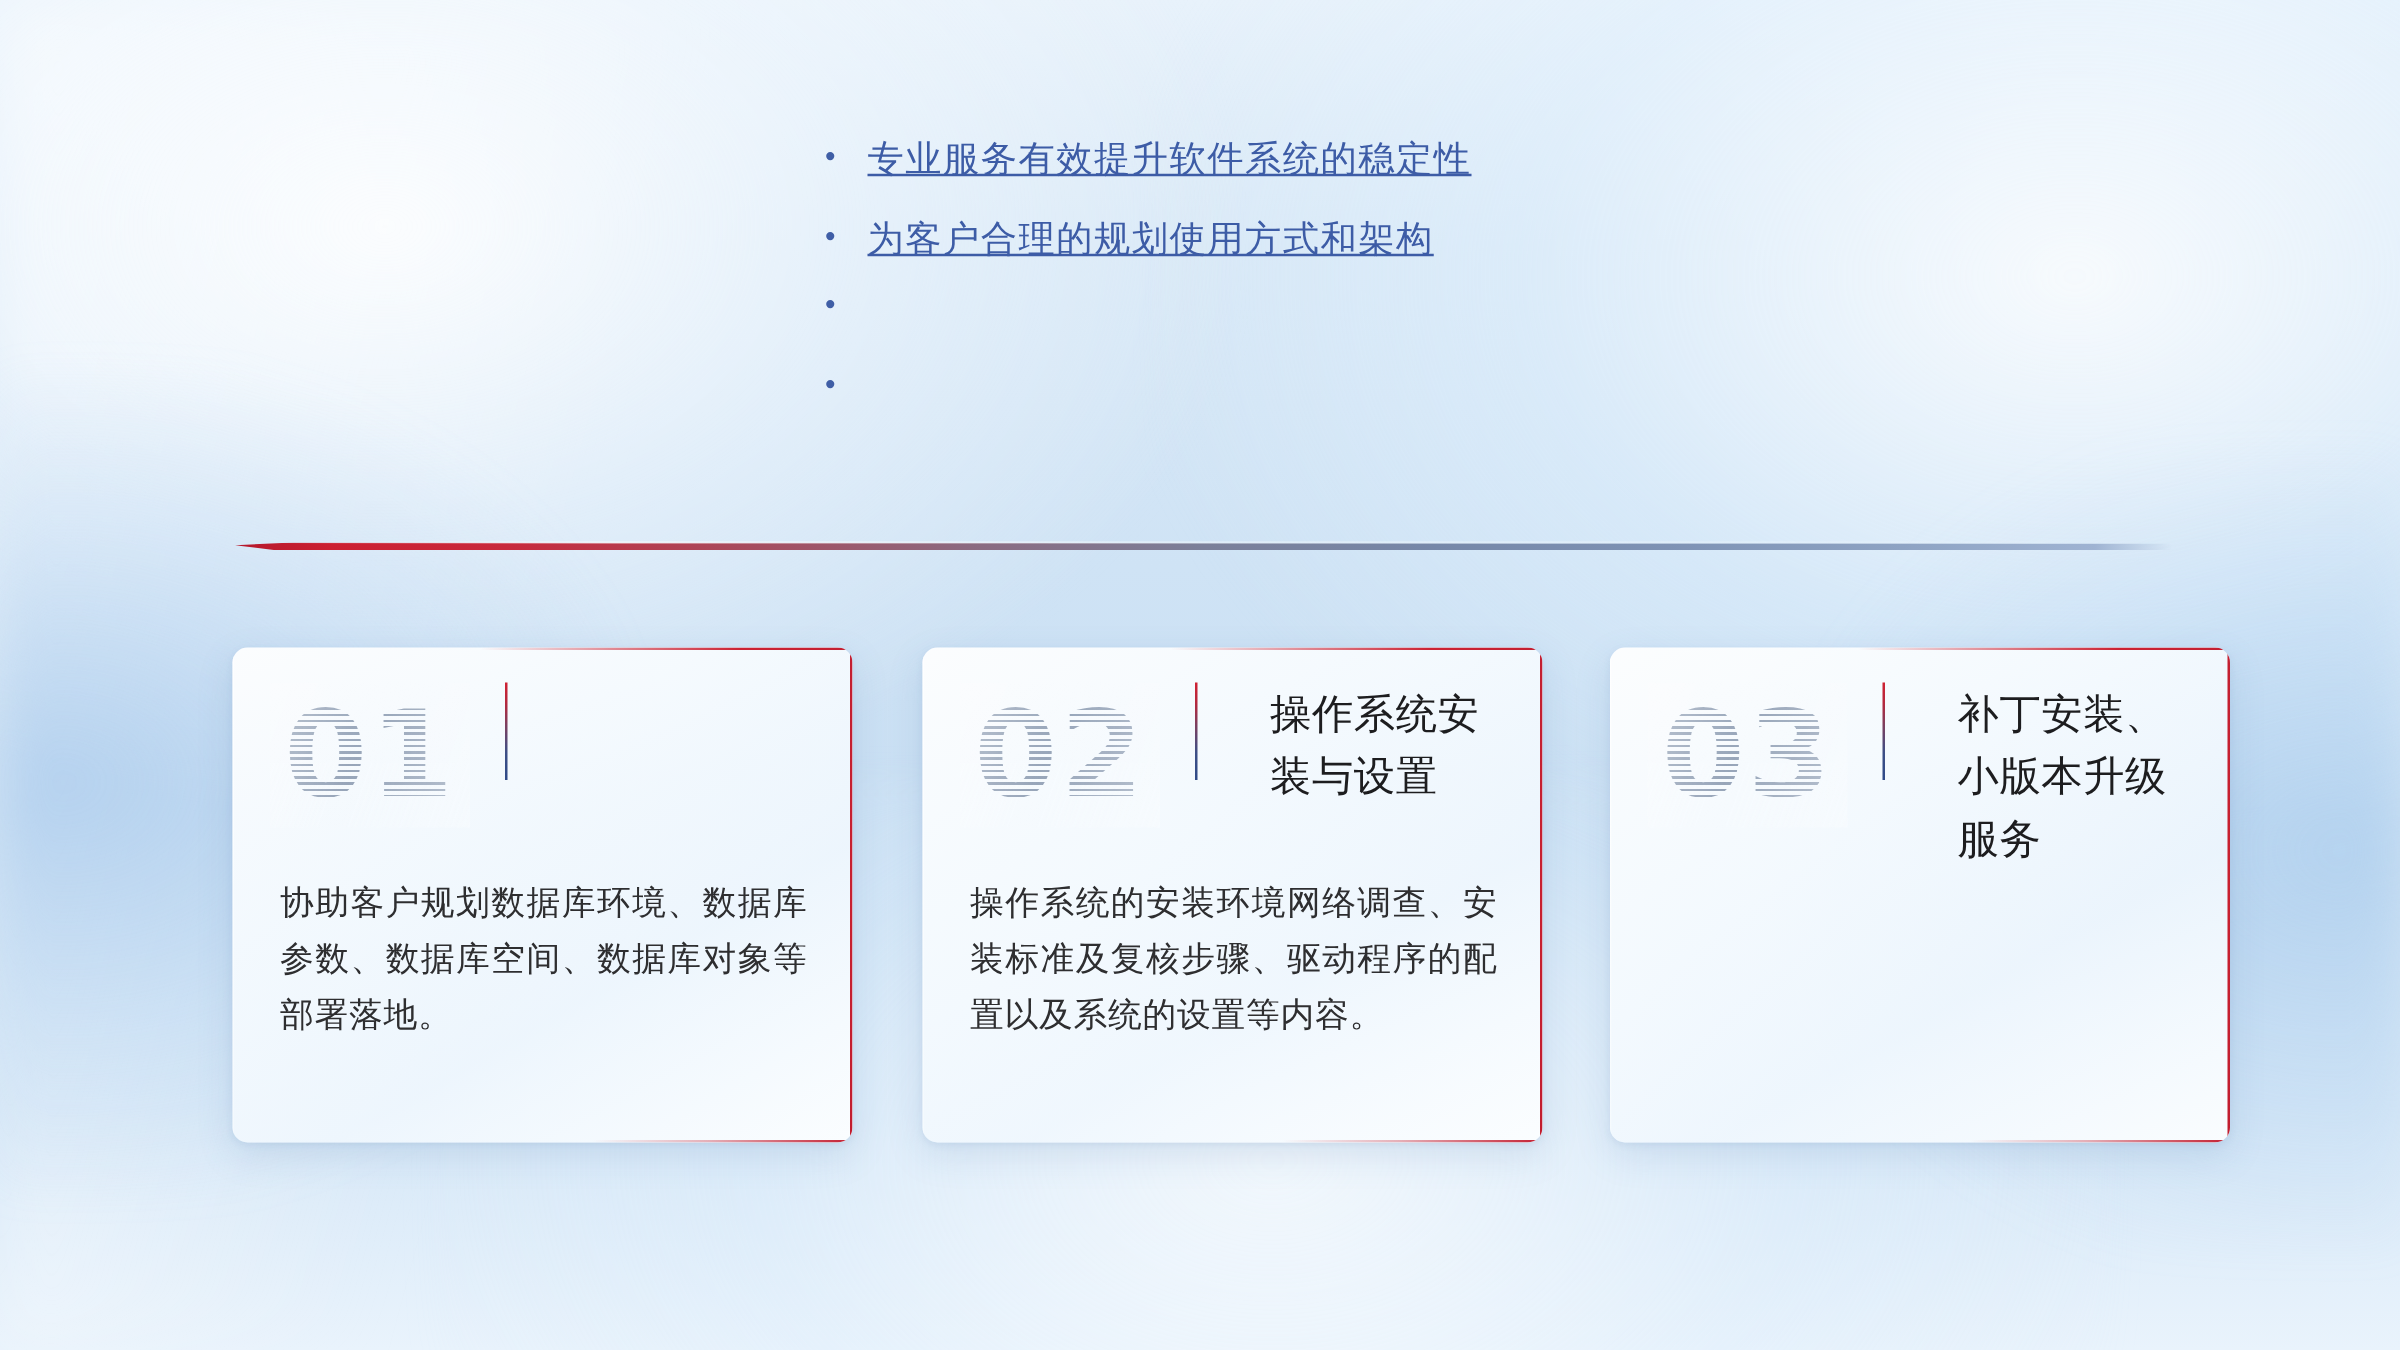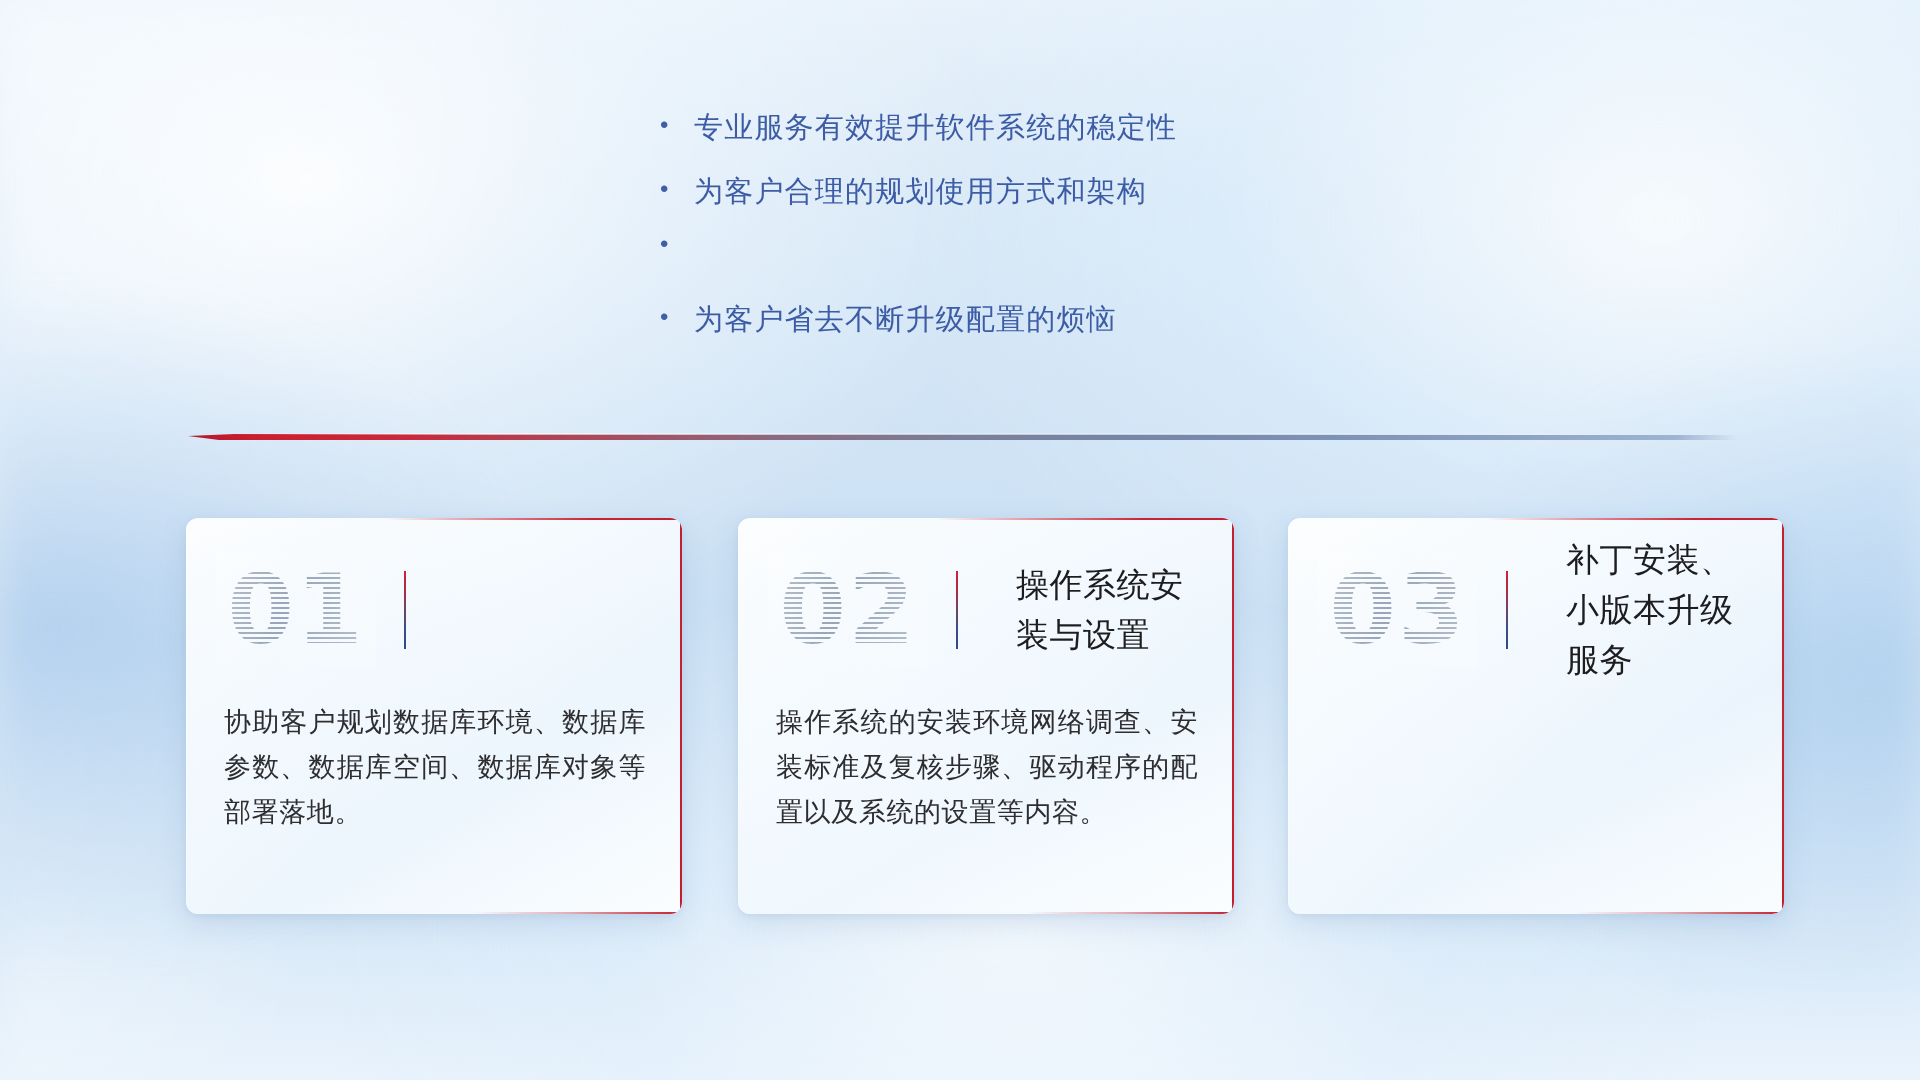--- a/index.html
+++ b/index.html
@@ -55,21 +55,21 @@
     display:flex; align-items:baseline;
     height:64px;
   }
   .bullet-dot{
     width:34px; flex:0 0 34px;
     color:#3f5ea6; font-size:24px; line-height:1;
     text-align:left; position:relative; top:-4px;
   }
   .bullet-text{
     font-size:29px; color:#3d5ca6; letter-spacing:1.2px;
-    font-weight:400; white-space:nowrap;
+    font-weight:400; white-space:nowrap;text-decoration:underline;
   }
 
   
   .divider-wrap{
     position:absolute; left:188px; top:430px; width:1550px; height:16px;
   }
   .divider-thick{
     position:absolute; left:0; top:4px; width:100%; height:6px;
     background:linear-gradient(90deg,
       #b4182c 0%, #cc1f31 5%, #c8293c 14%, #a84a5c 26%,
@@ -112,21 +112,21 @@
     background:linear-gradient(90deg, rgba(195,31,49,0) 0%, rgba(195,31,49,.35) 45%, #c31f31 100%);
   }
   .card-edge-left{
     position:absolute; top:0; left:0; width:1px; height:100%;
     background:linear-gradient(180deg, rgba(255,255,255,.95), rgba(255,255,255,.35));
   }
 
   
   .card-head{
     position:absolute; left:0; top:28px; width:100%; height:128px;
-    display:flex; align-items:center;gap:28px;
+    display:flex; gap:28px;
   }
   .card-num{
     position:relative;
     width:160px; flex:0 0 160px;
     margin-left:30px;
     height:116px;
     font-size:96px; font-weight:700; letter-spacing:2px;
     line-height:116px;
     text-align:center;
     color:#7d8ea6;
@@ -186,21 +186,20 @@
     <span class="bullet-dot">•</span>
     <span class="bullet-text">为客户合理的规划使用方式和架构</span>
   </div>
 
   <div class="bullet-row">
     <span class="bullet-dot">•</span>
   </div>
 
   <div class="bullet-row">
     <span class="bullet-dot">•</span>
-    <span class="bullet-text">为客户省去不断升级配置的烦恼</span>
   </div>
 
 </div>
 
 <div class="divider-wrap">
   <div class="divider-thick"></div>
   <div class="divider-hi"></div>
 </div>
 
 <div class="cards">

